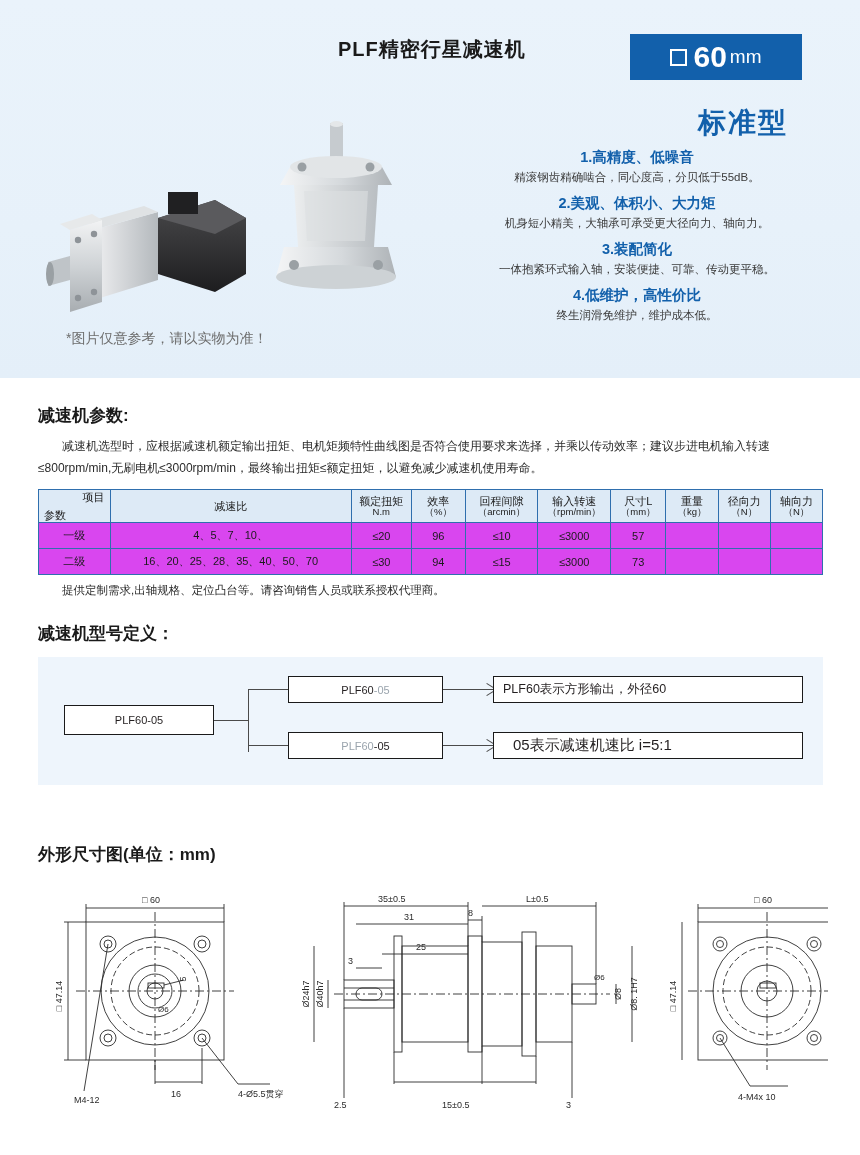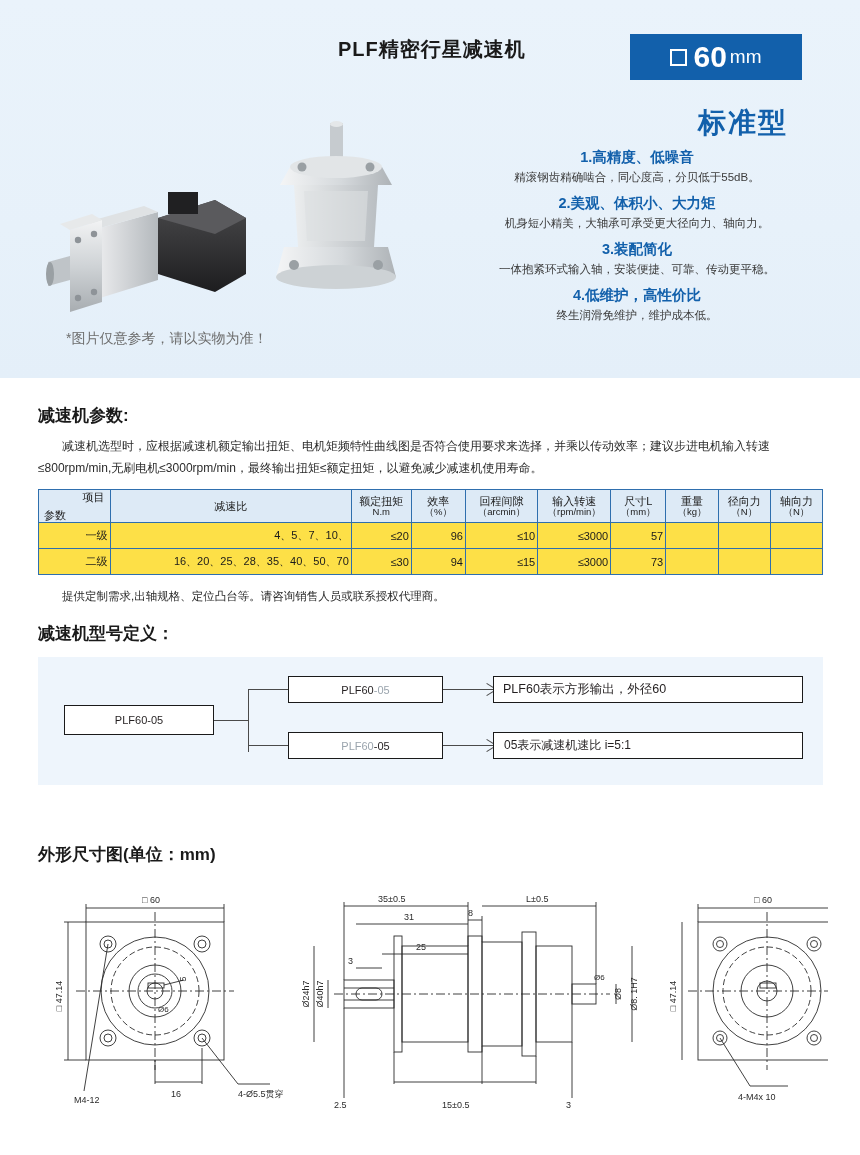--- a/index.html
+++ b/index.html
@@ -96,32 +96,32 @@
     border:1px solid #2f6fae;
     text-align:center;
     padding:1px 2px;
   }
   table.spec thead th{
     background:#ddeaf6;
     font-weight:normal;
     height:30px;
     line-height:1.15;
   }
-  table.spec tbody td{height:23px;background:#fde047;text-align:right;}
+  table.spec tbody td{height:23px;background:#d946ef;}
   .th-sub{font-size:9.5px;display:block;}
   .diag-cell{
     position:relative;
     padding:0;
     width:74px;
     background:linear-gradient(to top right, #ffffff 49.4%, #2f6fae 49.4%, #2f6fae 50.6%, #ffffff 50.6%);
   }
   .diag-cell .tr{position:absolute;right:5px;top:1px;}
   .diag-cell .bl{position:absolute;left:5px;bottom:1px;}
   .note-line{
-    font-size:11.5px;color:#2b2b2b;margin-top:14px;text-indent:24px;
+    font-size:11.5px;color:#2b2b2b;margin-top:8px;text-indent:24px;
   }
 
   
   #modeldef{left:38px; top:622px; width:790px;}
   .model-box{
     margin-top:12px;
     width:785px;height:128px;
     background:#eef5fc;
     position:relative;
     box-sizing:border-box;
@@ -131,21 +131,21 @@
     background:#ffffff;
     border:1px solid #1a1a1a;
     font-size:11px;
     display:flex;align-items:center;justify-content:center;
     box-sizing:border-box;
   }
   .m-main{left:26px;top:48px;width:150px;height:30px;}
   .m-r1{left:250px;top:19px;width:155px;height:27px;}
   .m-r2{left:250px;top:75px;width:155px;height:27px;}
   .m-d1{left:455px;top:19px;width:310px;height:27px;justify-content:flex-start;padding-left:9px;font-size:12.5px;}
-  .m-d2{left:455px;top:75px;width:310px;height:27px;justify-content:flex-start;padding-left:10px;font-size:12px;}
+  .m-d2{left:455px;top:75px;width:310px;height:27px;justify-content:flex-start;padding-left:19px;font-size:15px;}
   .grey{color:#9aa4ad;}
   .ln{position:absolute;background:#4a4a4a;}
 
   
   #dims{left:38px; top:843px; width:790px;}
   .dim-canvas{margin-top:10px;}
 
   svg text{font-family:"Liberation Sans","DejaVu Sans",sans-serif;}
 </style>
 </head>

